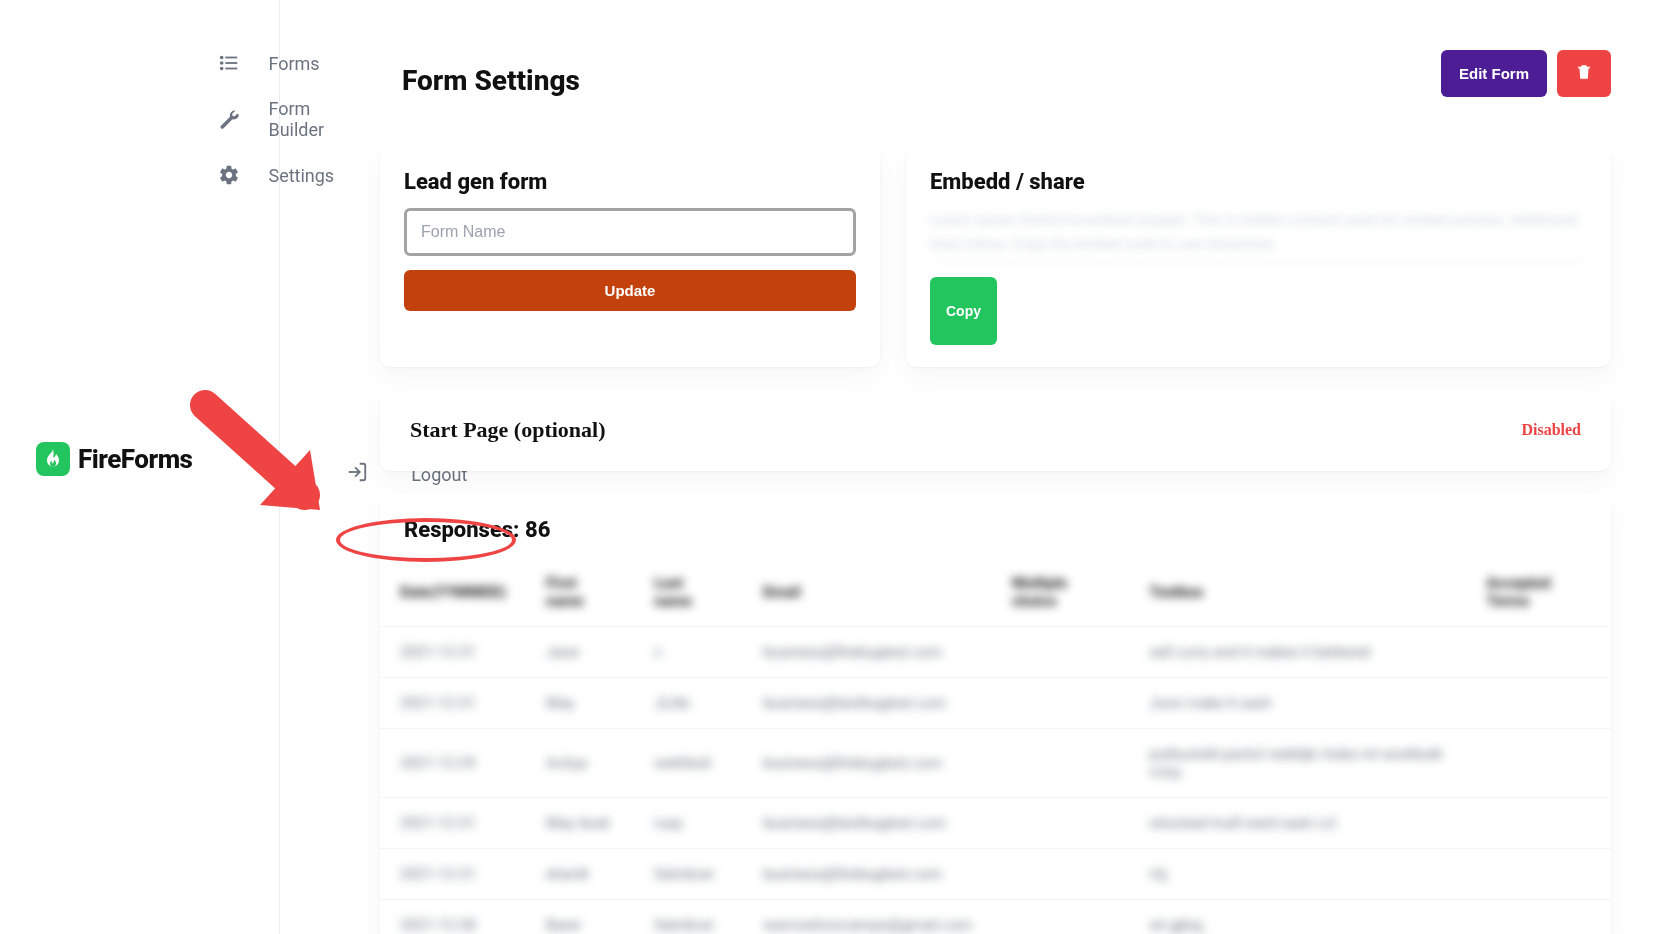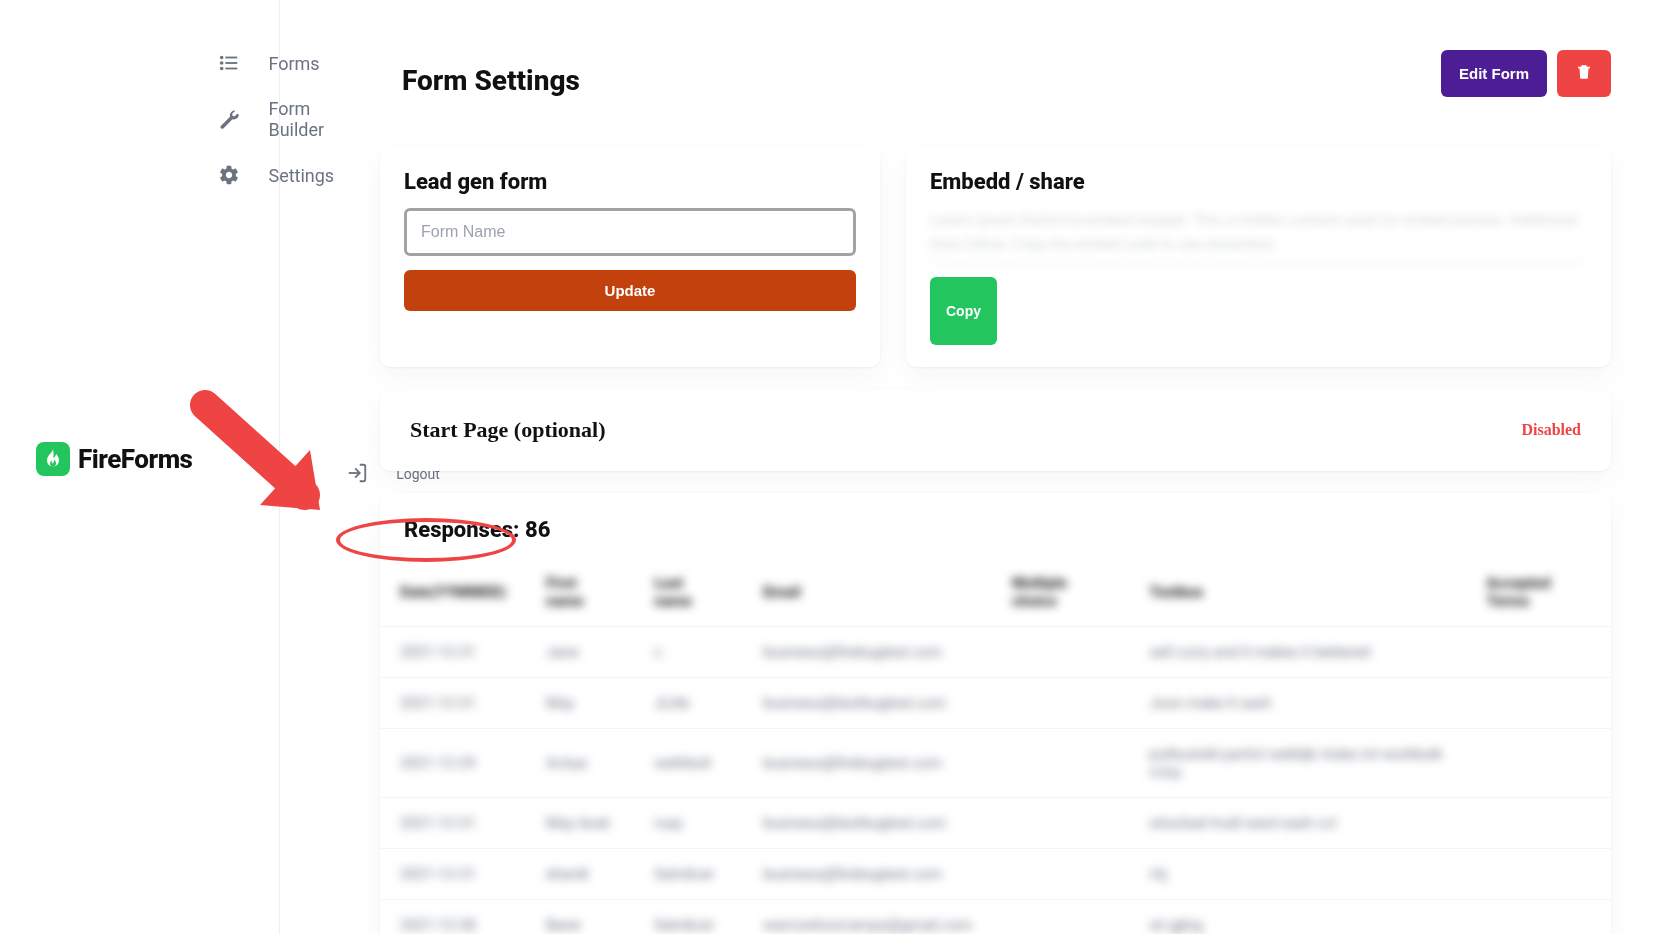--- a/index.html
+++ b/index.html
@@ -6,21 +6,21 @@
 body { font-family:-apple-system,BlinkMacSystemFont,"Segoe UI",Roboto,Helvetica,Arial,sans-serif; background:#fff; color:#111; width:1671px; height:934px; overflow:hidden; position:relative; }
 .app { display:flex; width:100%; height:100%; }
 .sidebar { width:280px; min-width:280px; border-right:1px solid #eee; display:flex; flex-direction:row; padding:30px 16px 16px 16px; }
 .logo-row { display:flex; align-items:center; gap:8px; padding:0 20px 30px 20px; }
 .logo-mark { width:34px; height:34px; border-radius:8px; background:#22c55e; display:flex; align-items:center; justify-content:center; }
 .logo-mark svg { width:18px; height:22px; fill:#fff; }
 .logo-text { font-size:26px; font-weight:800; letter-spacing:-.5px; }
 .nav { flex:1; display:flex; flex-direction:column; padding-top:10px; }
 .nav-item { display:flex; align-items:center; gap:28px; padding:12px 6px; color:#6b7280; cursor:pointer; font-size:18px; }
 .nav-item .icon { width:22px; height:22px; display:flex; align-items:center; justify-content:center; color:#6b7280; }
-.sidebar-bot { display:flex; align-items:center; gap:28px; padding:12px 6px; color:#6b7280; cursor:pointer; font-size:14px; }
+.sidebar-bot { display:flex; align-items:center; gap:43px; padding:12px 6px; color:#6b7280; cursor:pointer; font-size:18px; }
 .main { flex:1; padding:50px 60px 0 100px; overflow-y:auto; position:relative; }
 .header { display:flex; justify-content:space-between; align-items:flex-end; margin-bottom:50px;margin-left:22px; }
 .header h1 { font-size:28px; font-weight:800; }
 .header-actions { display:flex; gap:10px; }
 .btn { border:none; border-radius:6px; padding:12px 18px; font-size:15px; font-weight:700; cursor:pointer; color:#fff; display:inline-flex; align-items:center; justify-content:center; }
 .btn-green { background:#4c1d95; }
 .btn-red { background:#ef4444; padding:12px 18px; }
 .btn-red svg { width:18px; height:20px; fill:#fff; }
 .row { display:flex; gap:26px; margin-bottom:22px; }
 .card { background:#fff; border-radius:10px; padding:22px 24px; box-shadow:0 1px 3px rgba(0,0,0,0.06),0 10px 30px rgba(0,0,0,0.04); flex:1; }

